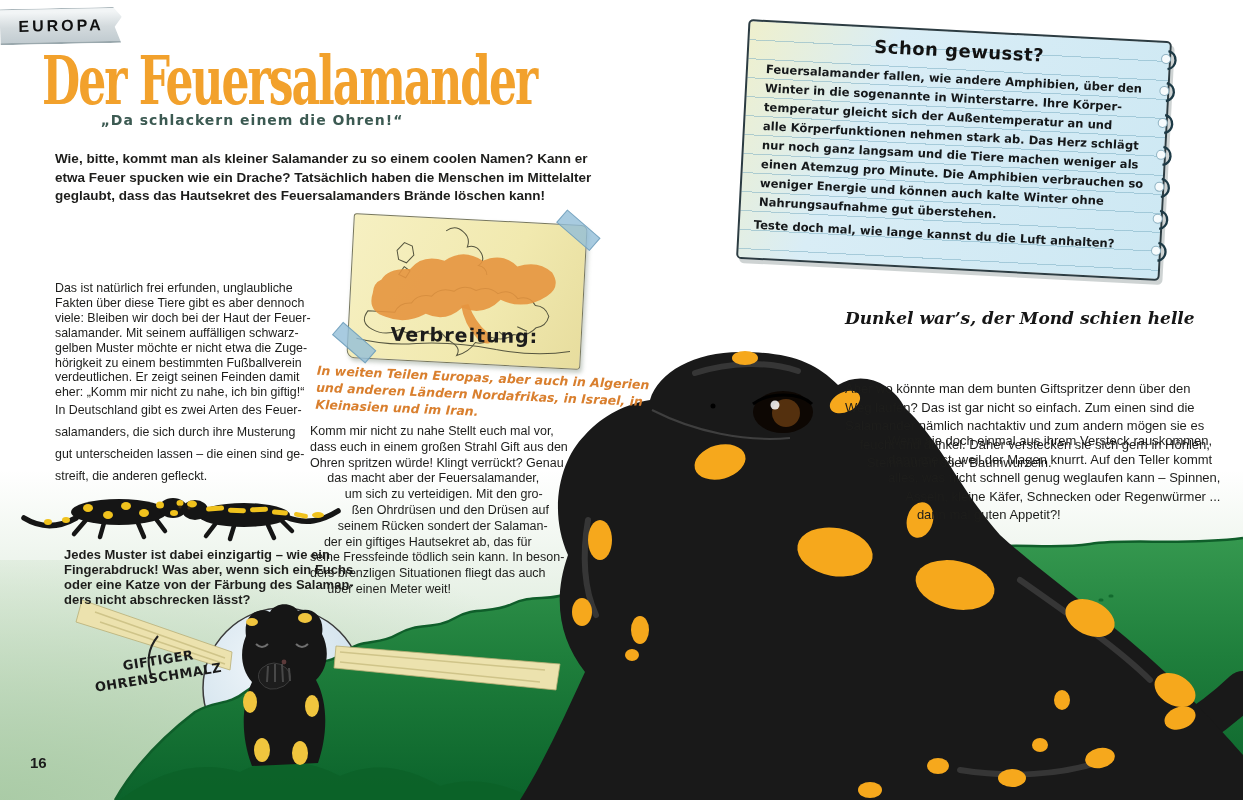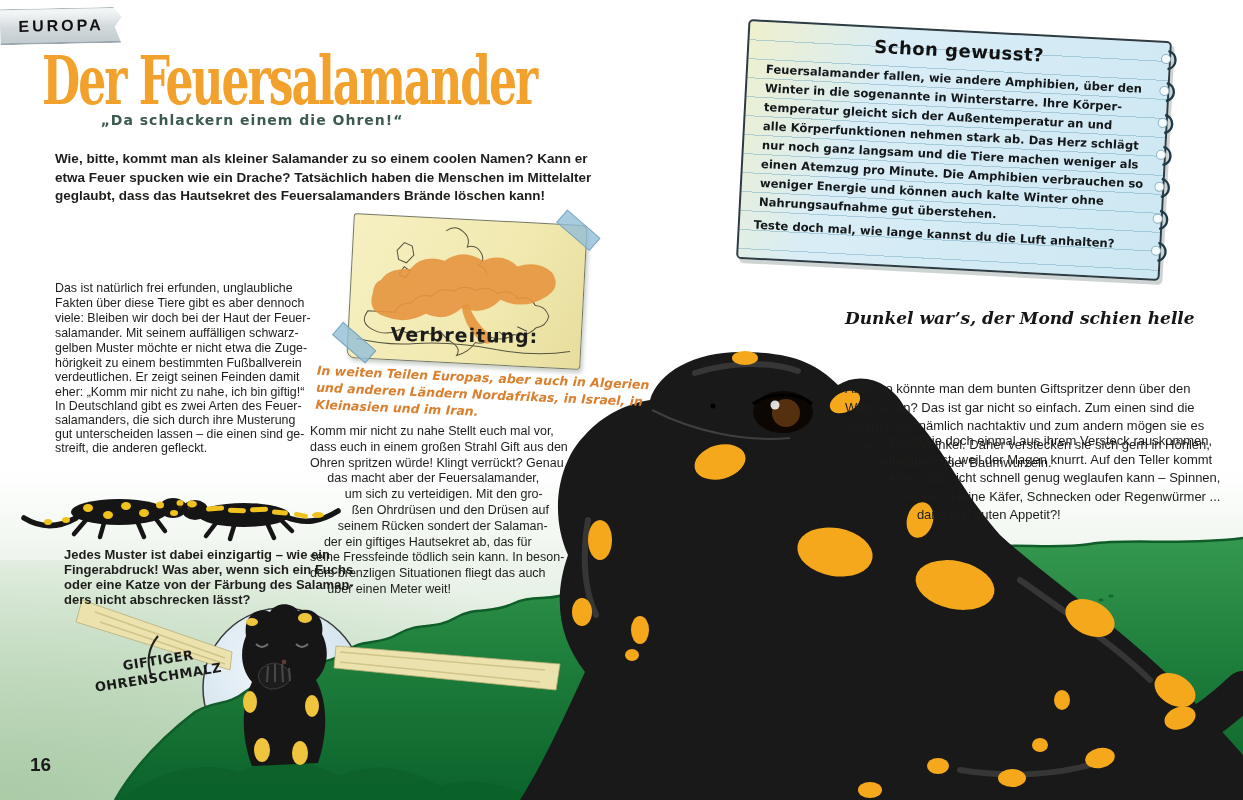--- a/index.html
+++ b/index.html
@@ -26,21 +26,21 @@
 
   #title{left:42px;top:40px;width:420px;text-align:center;color:#f2a12c;
     font-family:"DejaVu Serif",serif;font-weight:bold;font-size:44px;letter-spacing:-2px;
     transform:scaleY(1.55);transform-origin:top center;white-space:nowrap;}
   #subtitle{left:42px;top:112px;width:420px;text-align:center;color:#3c5a52;
     font-size:14px;letter-spacing:1px;font-weight:bold;}
   #intro{left:55px;top:150px;width:520px;font-size:13.5px;font-weight:bold;line-height:18.6px;}
 
   #lh1{left:55px;top:228px;font-size:14.5px;color:#161616;}
   #lp1{left:55px;top:256px;font-size:12.4px;line-height:14.9px;margin-top:25px;}
-  #lp2{left:55px;top:399px;font-size:12.4px;line-height:14px;}
+  #lp2{left:55px;top:399px;font-size:12.4px;line-height:22px;}
   #lp3{left:64px;top:548px;font-size:13px;line-height:14.9px;font-weight:bold;}
 
   #mp1{left:310px;top:424px;font-size:12.5px;line-height:15.8px;}
 
   
   #map{left:350px;top:219px;width:232px;height:143px;transform:rotate(3deg);
     background:linear-gradient(115deg,#f6f0c2 0%,#f1e9af 60%,#e7dd9e 100%);
     border:1px solid #77775c;border-radius:3px 6px 4px 8px;
     box-shadow:2px 3px 4px rgba(90,110,90,.35);}
   #mapLabel{left:42px;top:104px;font-size:19px;letter-spacing:1px;color:#1c1c1c;font-weight:bold;transform:rotate(-2deg);}
@@ -62,21 +62,21 @@
   #noteBody{left:18px;top:38px;font-size:11.6px;line-height:19px;color:#15181a;font-weight:bold;}
   #noteQuestion{left:14px;top:196px;font-size:11.6px;color:#15181a;font-weight:bold;}
   #spiral{right:-13px;top:6px;}
 
   #rh1{left:845px;top:308px;font-size:17px;color:#161616;font-style:italic;}
   #rp1{left:845px;top:338px;font-size:13px;line-height:18.5px;margin-top:42px;}
   #rp2{left:888px;top:432px;font-size:13px;line-height:18.5px;}
 
   #callout{left:92px;top:652px;width:130px;text-align:center;font-size:13px;line-height:17px;
     letter-spacing:.5px;color:#1a1a1a;font-weight:bold;transform:rotate(-9deg);}
-  #pageNum{left:30px;top:754px;font-size:19px;font-weight:bold;color:#1b1b1b;}
+  #pageNum{left:30px;top:754px;font-size:15px;font-weight:bold;color:#1b1b1b;}
 </style>
 </head>
 <body>
 
 <div id="page">
 
   <div id="wash" class="abs"></div>
   <div id="washCorner" class="abs"></div>
 
   <svg class="abs" width="1243" height="800" viewBox="0 0 1243 800" style="left:0;top:0">

